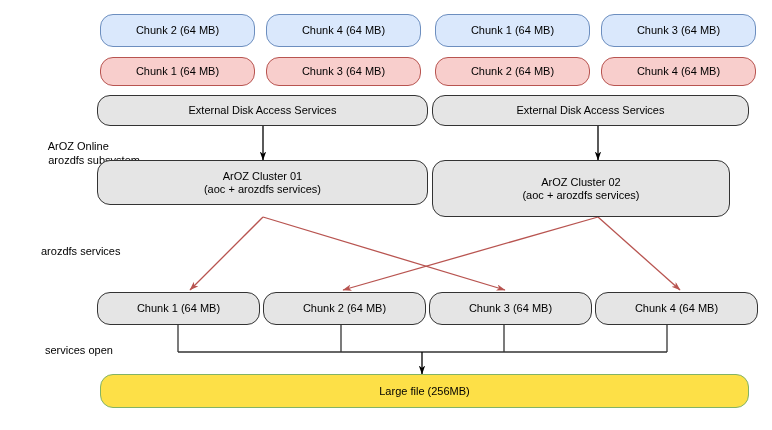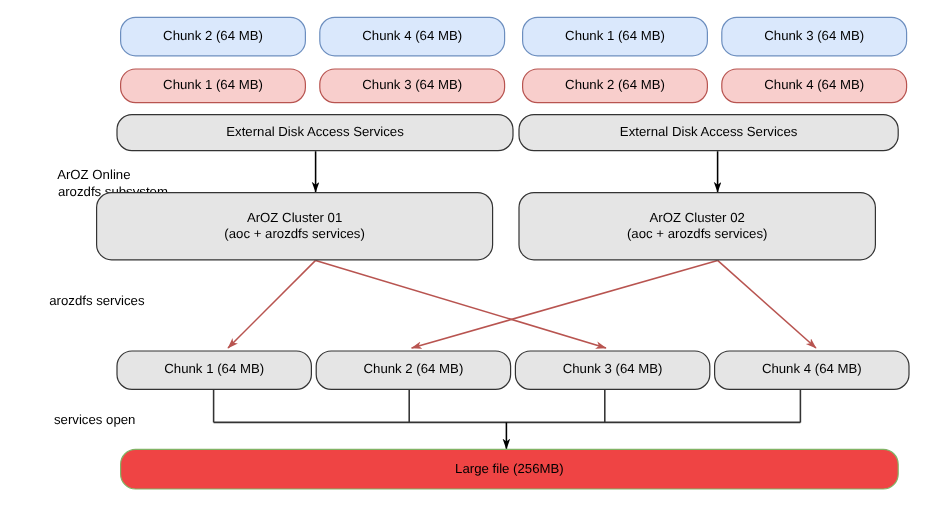--- a/index.html
+++ b/index.html
@@ -46,21 +46,21 @@
 
   .box-blue {
     background: #dae8fc;
     border-color: #6c8ebf;
   }
   .box-pink {
     background: #f8cecc;
     border-color: #b85450;
   }
   .box-green {
-    background: #ef4444;
+    background: #fde047;
     border-color: #82b366;
   }
   .box-plain {
     background: #e5e5e5;
     border-color: #333333;
   }
 
   
   .label {
     position: absolute;
@@ -159,21 +159,21 @@
   </div>
   <div class="box box-plain" style="left:432px; top:95px; width:317px; height:31px;">
     <span class="ln">External Disk Access Services</span>
   </div>
 
   <div class="label" style="left:36px; top:125px;">
     <span class="ln">ArOZ Online</span>
     <span class="ln">arozdfs subsystem</span>
   </div>
 
-  <div class="box box-plain" style="left:80px; top:160px; width:331px; height:57px;">
+  <div class="box box-plain" style="left:97px; top:160px; width:331px; height:45px;">
     <span class="two-line">
       <span class="ln">ArOZ Cluster 01</span>
       <span class="ln">(aoc + arozdfs services)</span>
     </span>
   </div>
   <div class="box box-plain" style="left:432px; top:160px; width:298px; height:57px;">
     <span class="two-line">
       <span class="ln">ArOZ Cluster 02</span>
       <span class="ln">(aoc + arozdfs services)</span>
     </span>

